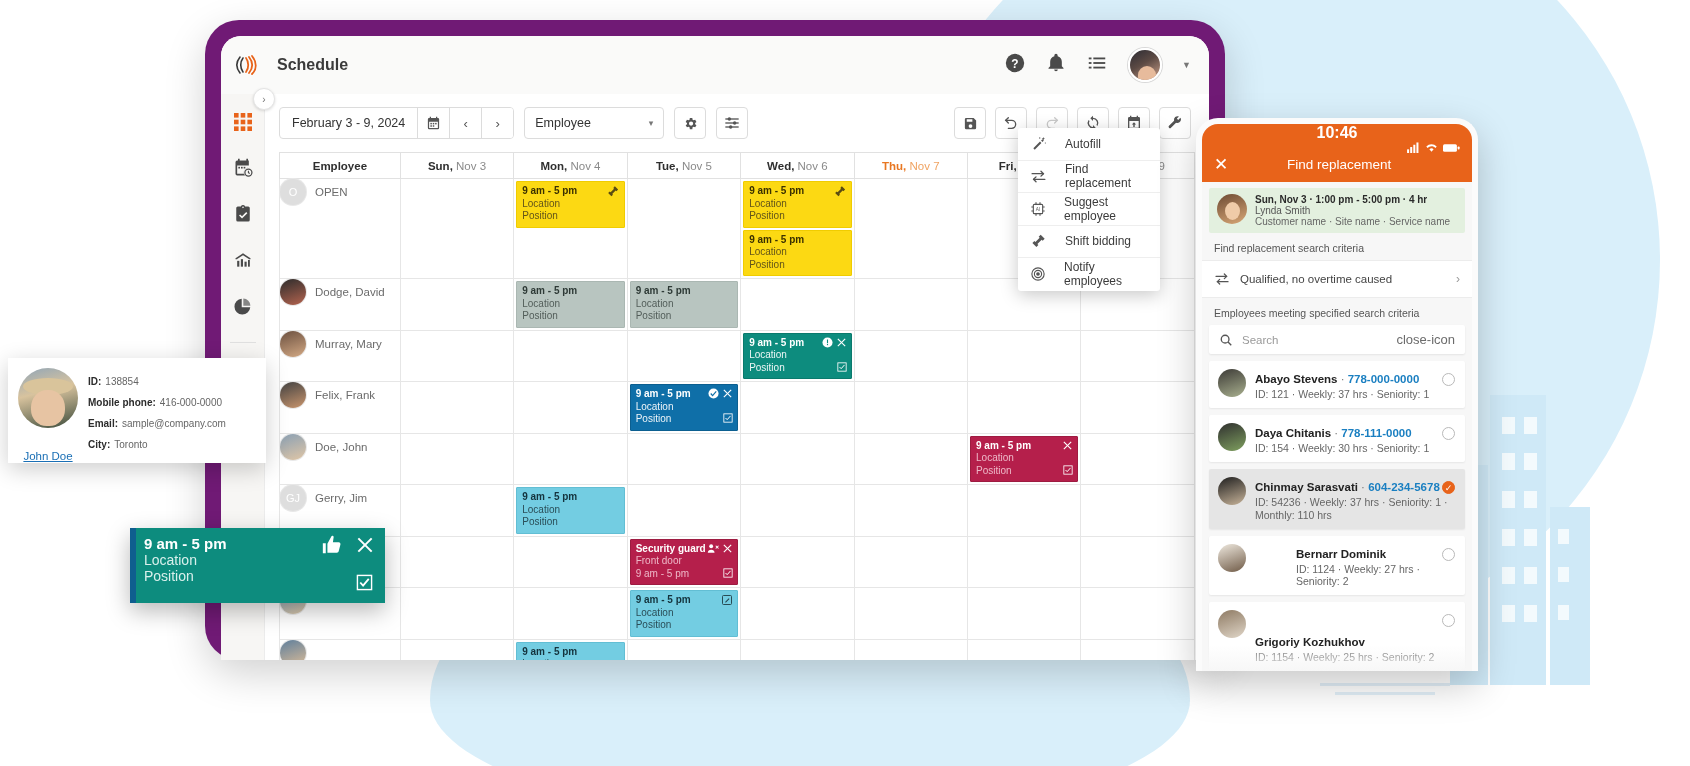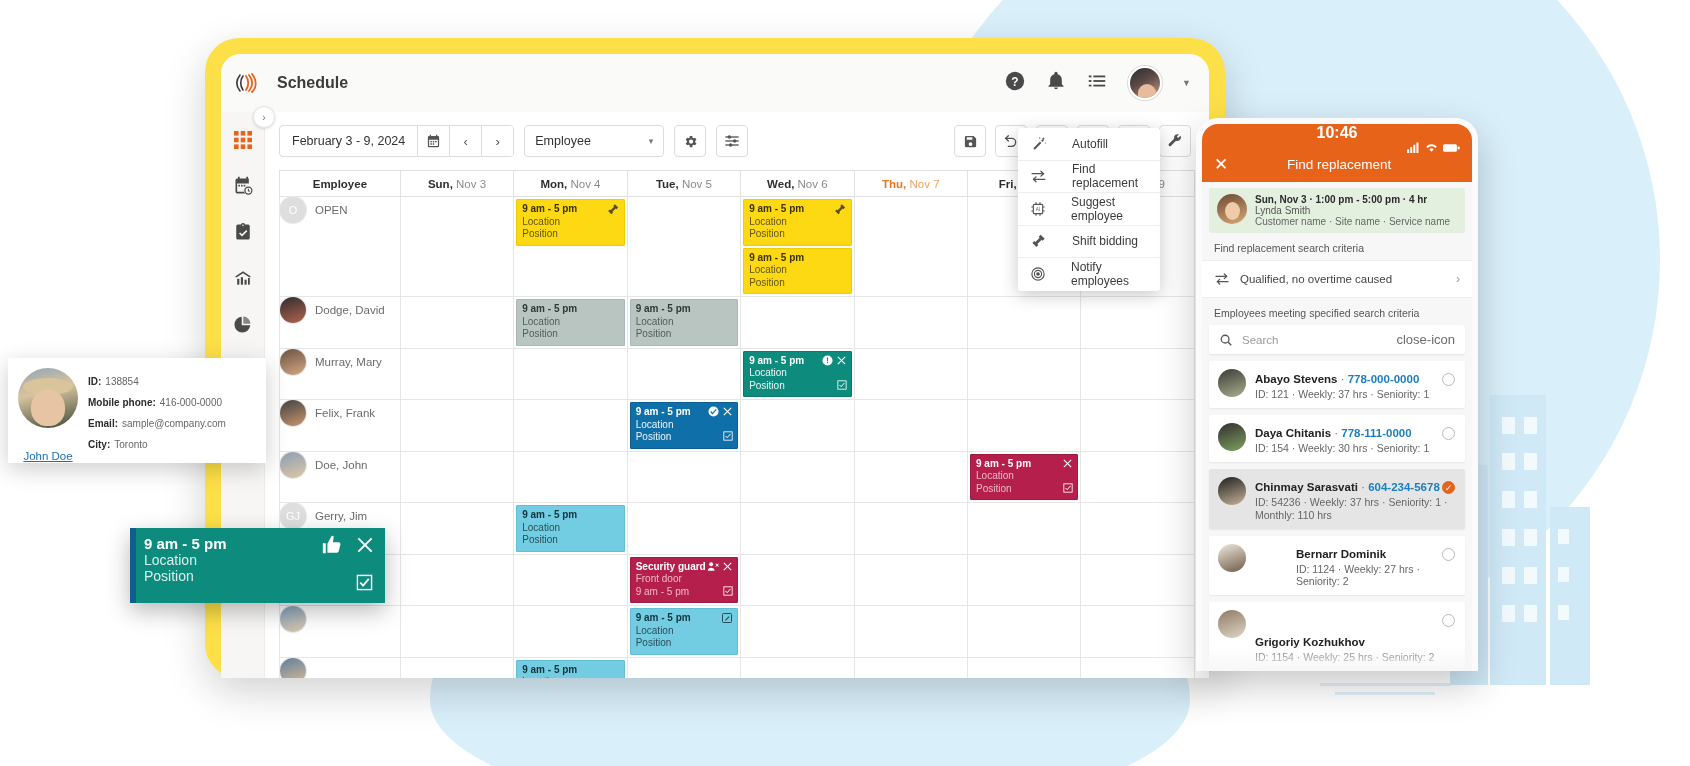--- a/index.html
+++ b/index.html
@@ -21,22 +21,22 @@
   .city{ position:absolute; left:1450px; top:395px; width:140px; height:290px; }
   .city .b{ position:absolute; background:#cfe9f7; }
   .city .win{ position:absolute; background:#ffffff; opacity:.75; }
   .tree{ position:absolute; background:#cfe9f7; border-radius:50% 50% 45% 45%; }
 
   .ground{ position:absolute; left:1320px; top:683px; width:130px; height:3px; background:#e2eff8;}
   .ground2{ position:absolute; left:1335px; top:692px; width:100px; height:3px; background:#e2eff8;}
 
   
   #tablet{
-    position:absolute; left:205px; top:38px; width:1020px; height:640px;
-    background:#fde047; border-radius:34px;
+    position:absolute; left:205px; top:20px; width:1020px; height:640px;
+    background:#701a75; border-radius:34px;
     box-shadow:0 14px 40px rgba(0,0,0,.18);
   }
   #tablet-inner{
     position:absolute; left:16px; top:16px; right:16px; bottom:0px;
     background:#ffffff; border-radius:20px 20px 0 0; overflow:hidden;
   }
 
   
   #app-header{
     position:absolute; left:0; top:0; right:0; height:58px;
@@ -136,21 +136,21 @@
   .sh-crimson{ background:#b51f4b; color:#fff; border:1px solid #9e1b41;}
   .sh-crimson .l,.sh-crimson .p{ color:#f2c3d1; }
   .dashed-cell{ border:1px dashed #b9b9b9 !important; background:#fbfbfb; }
 
   
   #action-menu{
     position:absolute; left:1018px; top:128px; width:142px; background:#fff;
     border-radius:3px; box-shadow:0 4px 18px rgba(0,0,0,.22); z-index:40; overflow:hidden;
   }
   .menu-item{
-    display:flex; align-items:center; gap:25px; padding:0 12px; height:32.5px;
+    display:flex; align-items:center; gap:18px; padding:0 12px; height:32.5px;
     font-size:12px; color:#3b3b3b; cursor:pointer; border-bottom:1px solid #eeeeee;
   }
   .menu-item:last-child{ border-bottom:none; }
   .menu-ico{ width:17px;height:17px;display:flex;align-items:center;justify-content:center;color:#555;}
 
   
   #emp-card{
     position:absolute; left:8px; top:358px; width:258px; height:105px;
     background:#fff; box-shadow:0 6px 22px rgba(0,0,0,.20); z-index:50;
     display:flex; padding:10px 10px 8px 10px; gap:10px;

